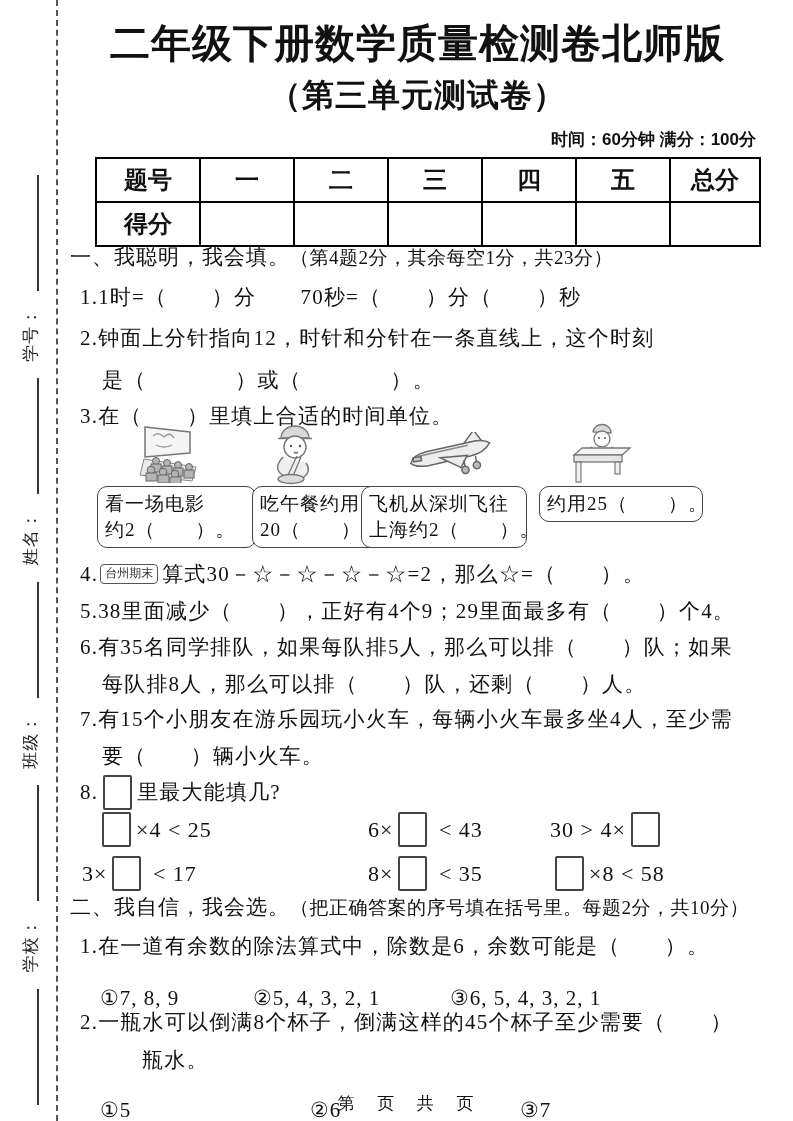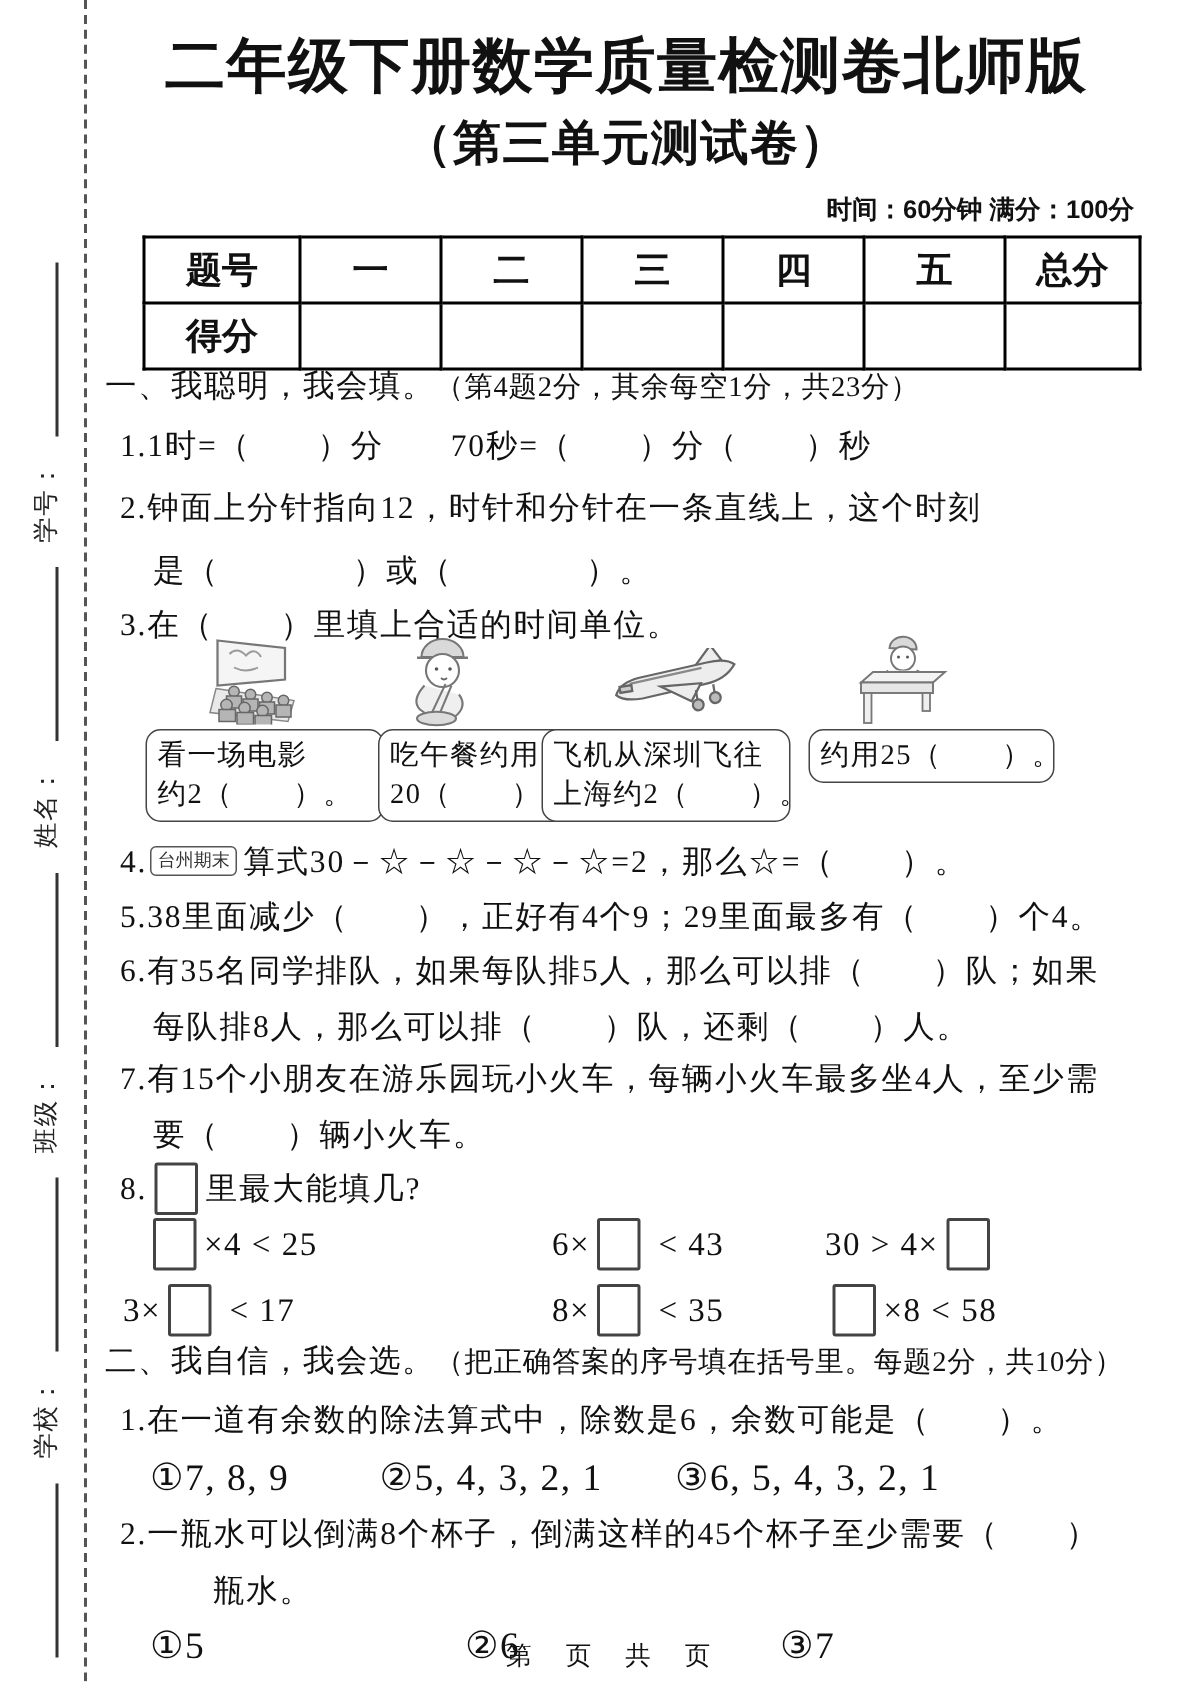--- a/index.html
+++ b/index.html
@@ -41,21 +41,21 @@
   .fillbox{display:inline-block;width:25px;height:31px;border:2px solid #444;
        border-radius:2px;background:#fff;vertical-align:middle;margin:0 5px 4px 5px;}
   
   .card-img{position:absolute;top:423px;}
   .card-box{position:absolute;top:486px;border:1.6px solid #444;border-radius:10px;
        padding:4px 7px;font-size:19px;letter-spacing:1px;line-height:26px;background:#fff;
        white-space:nowrap;}
   
   .expr{position:absolute;font-size:22px;letter-spacing:1px;white-space:nowrap;}
   
-  .opt{position:absolute;font-size:25px;letter-spacing:1px;white-space:nowrap;}
+  .opt{position:absolute;font-size:21px;letter-spacing:1px;white-space:nowrap;margin-top:16px;}
   .footer{position:absolute;left:60px;top:1092px;width:700px;text-align:center;
        font-family:"Liberation Sans","DejaVu Sans",sans-serif;font-size:17px;
        letter-spacing:9px;font-weight:500;}
   svg{display:block;}
 </style>
 </head>
 <body>
 
 <div class="page">
 

